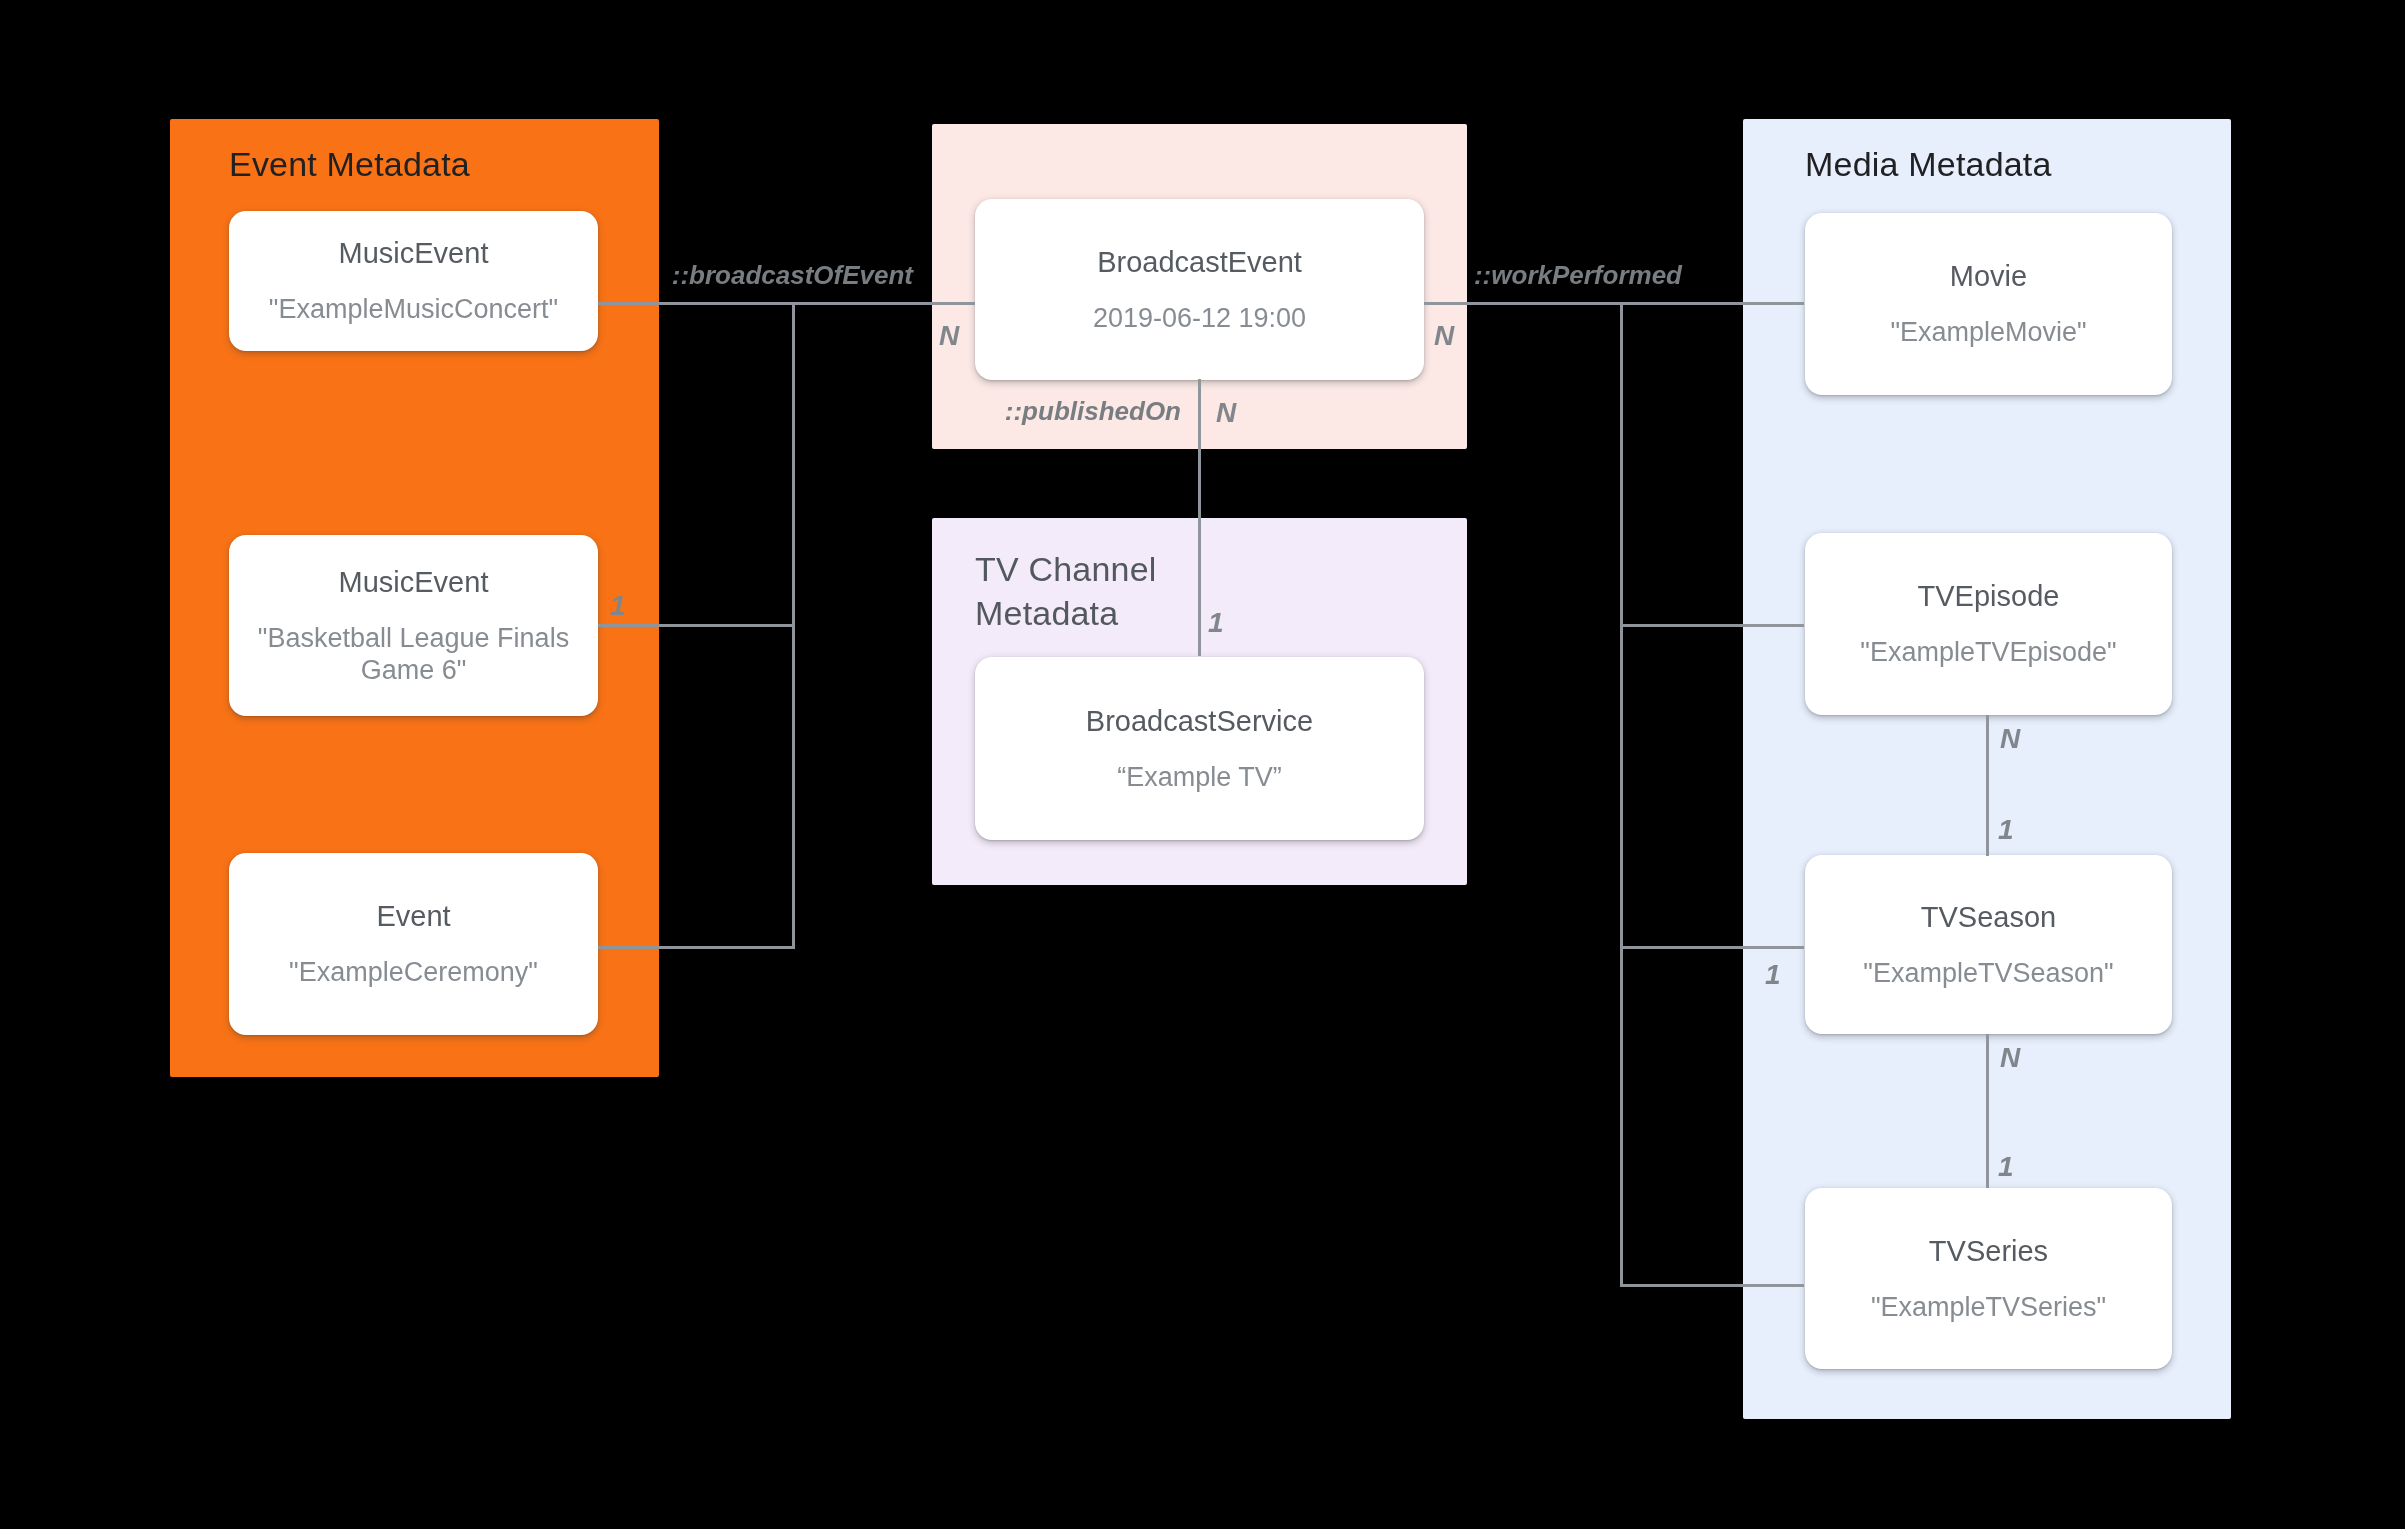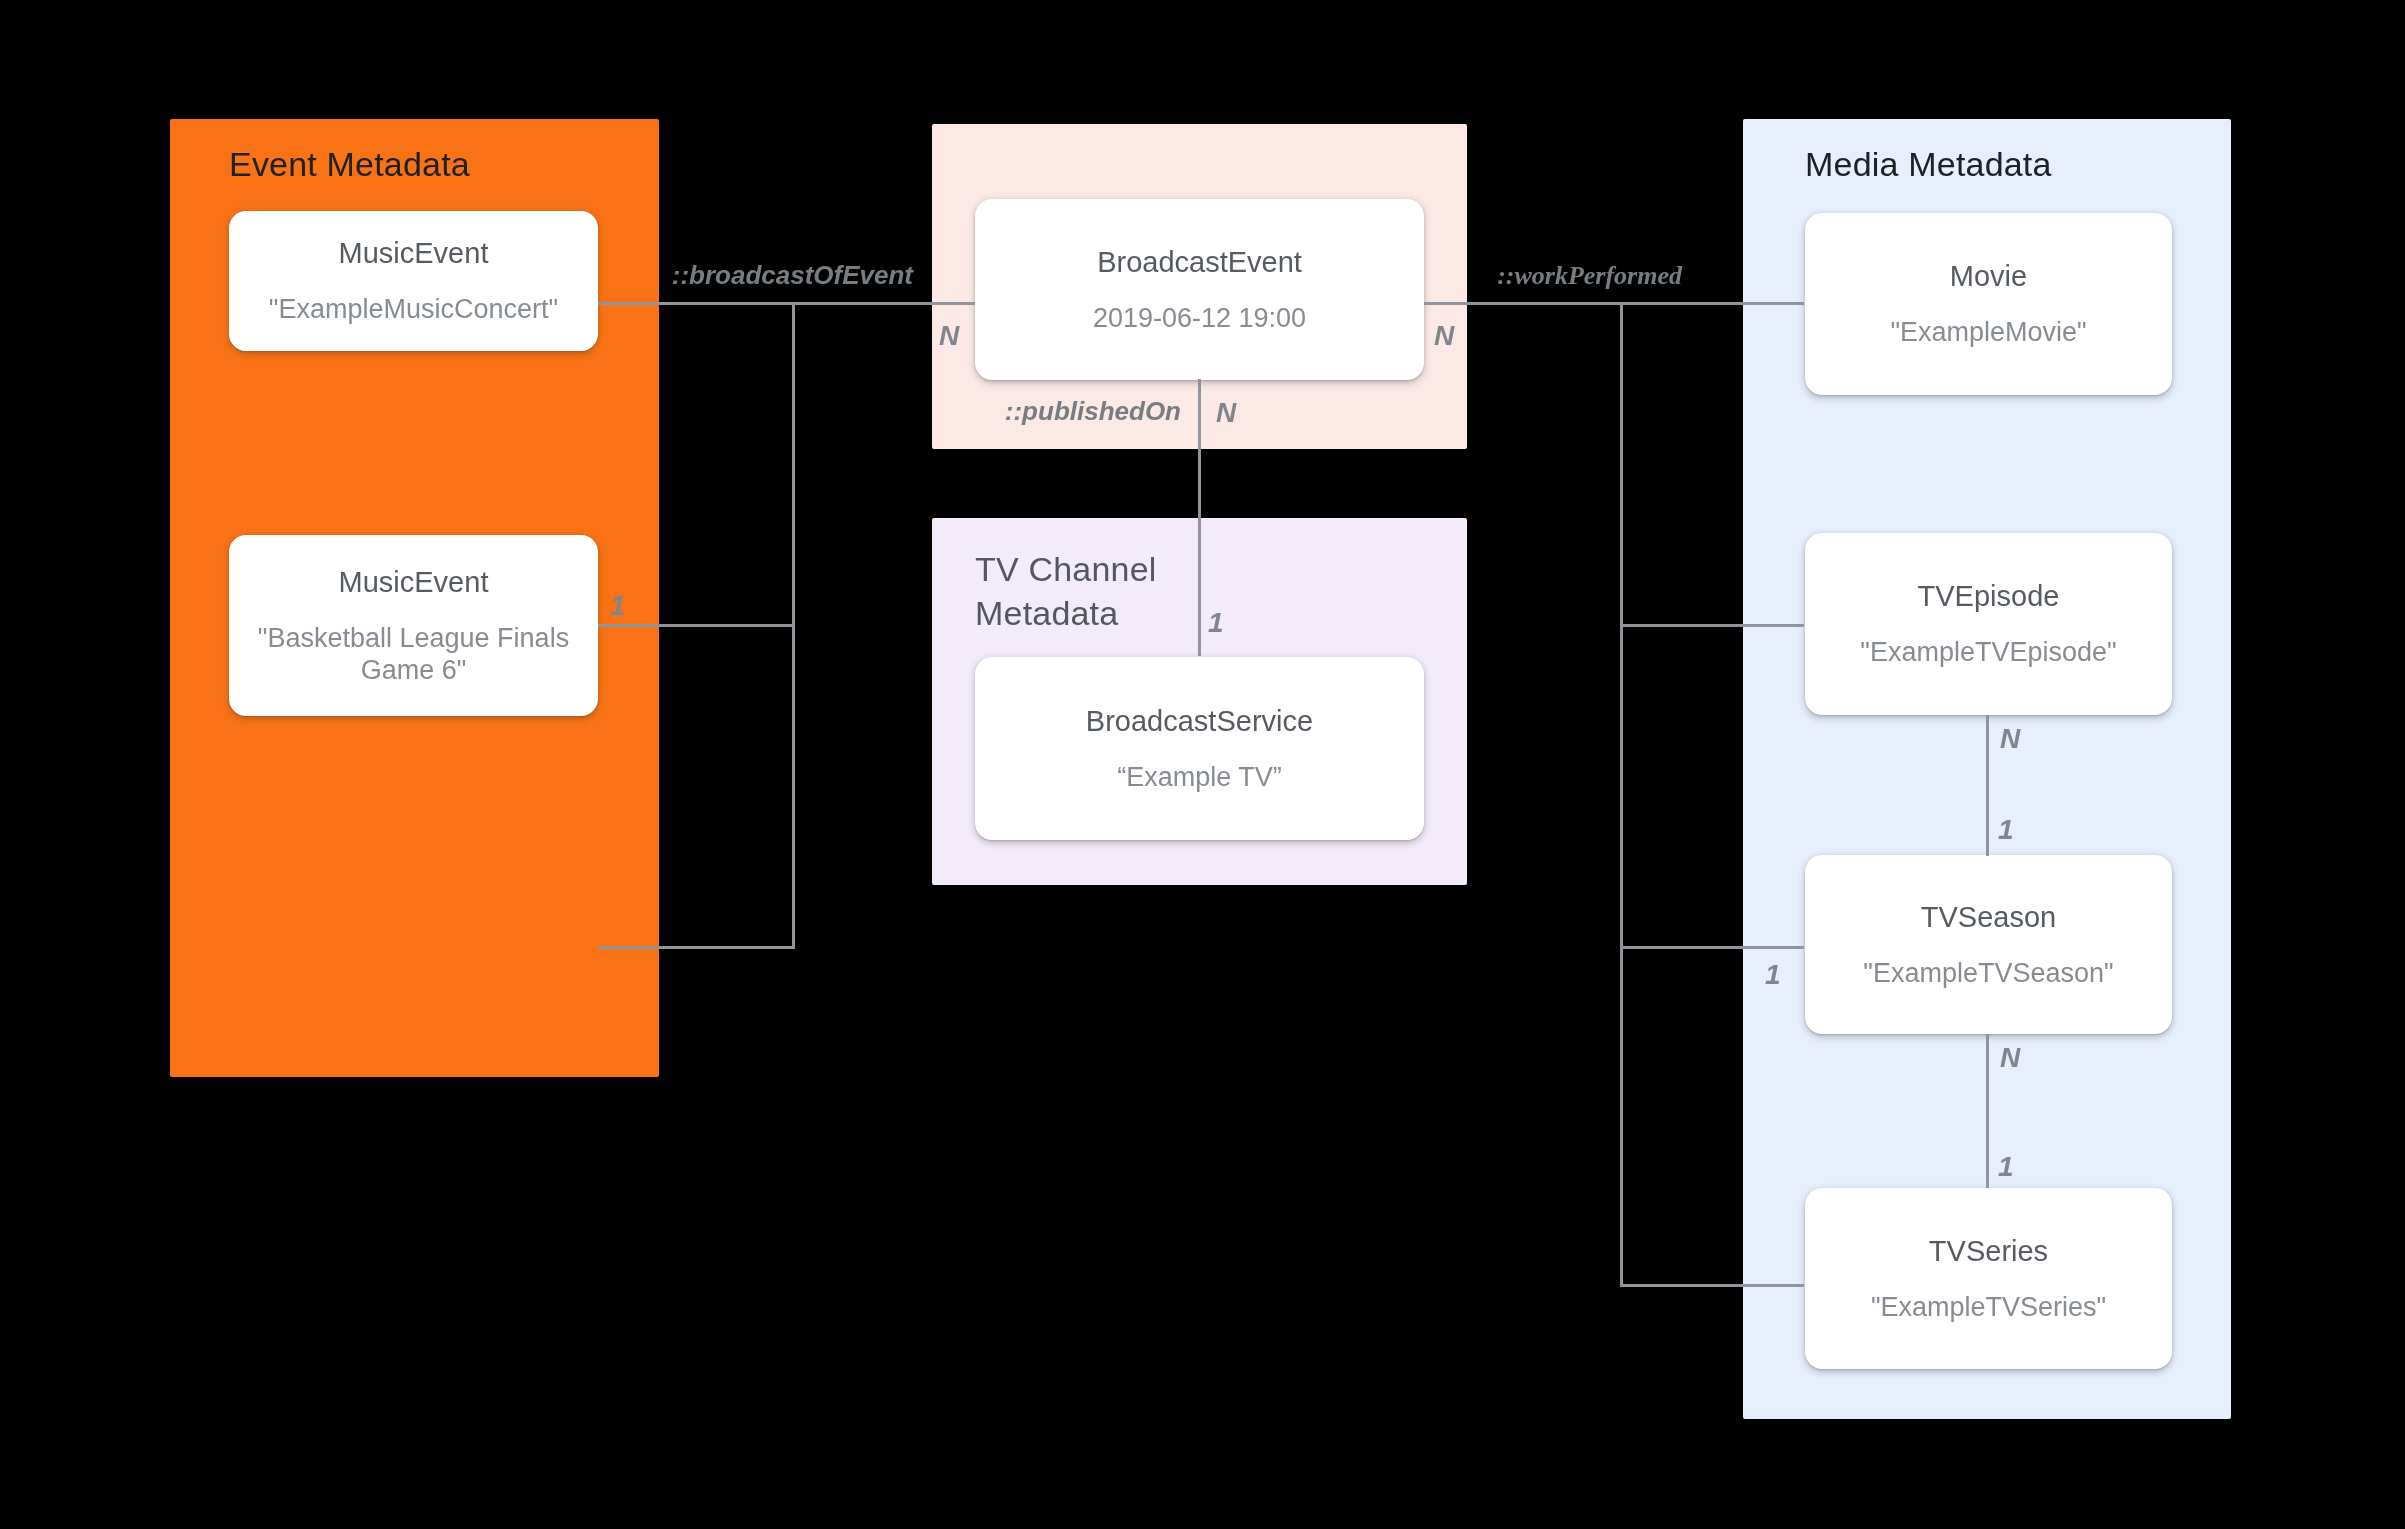--- a/index.html
+++ b/index.html
@@ -101,20 +101,24 @@
     <div class="card" style="left:59px; top:92px; width:369px; height:140px;">
       <div class="card-title">MusicEvent</div>
       <div class="card-subtitle">"ExampleMusicConcert"</div>
     </div>
 
     <div class="card" style="left:59px; top:416px; width:369px; height:181px;">
       <div class="card-title">MusicEvent</div>
       <div class="card-subtitle">"Basketball League Finals Game 6"</div>
     </div>
 
+    <div class="card" style="left:59px; top:734px; width:369px; height:182px;">
+      <div class="card-title">Event</div>
+      <div class="card-subtitle">"ExampleCeremony"</div>
+    </div>
   </div>
 
   <div class="panel panel-broadcast">
     <div class="card" style="left:43px; top:75px; width:449px; height:181px;">
       <div class="card-title">BroadcastEvent</div>
       <div class="card-subtitle">2019-06-12 19:00</div>
     </div>
   </div>
 
   <div class="panel panel-media">
@@ -160,21 +164,21 @@
   <div class="line" style="left:1424px; top:302px; width:380px; height:2.9px;"></div>
   <div class="line" style="left:1620px; top:302px; width:2.9px; height:985px;"></div>
   <div class="line" style="left:1620px; top:624px; width:184px; height:2.9px;"></div>
   <div class="line" style="left:1620px; top:946px; width:184px; height:2.9px;"></div>
   <div class="line" style="left:1620px; top:1284px; width:184px; height:2.9px;"></div>
   <div class="line" style="left:1986px; top:715px; width:2.9px; height:141px;"></div>
   <div class="line" style="left:1986px; top:1034px; width:2.9px; height:154px;"></div>
 
   <div class="edge-label" style="left:607px; top:260px;">::broadcastOfEvent</div>
 
-  <div class="edge-label" style="left:1376px; top:260px;font-family:Liberation Serif, serif;">::workPerformed</div>
+  <div class="edge-label" style="left:1376px; top:260px;">::workPerformed</div>
 
   <div class="edge-label medium" style="left:875px; top:396px;">::publishedOn</div>
 
   <div class="cardinality" style="left:939px; top:319px;">N</div>
 
   <div class="cardinality" style="left:1434px; top:319px;">N</div>
 
   <div class="cardinality" style="left:1216px; top:396px;">N</div>
 
   <div class="cardinality" style="left:1208px; top:606px;">1</div>

